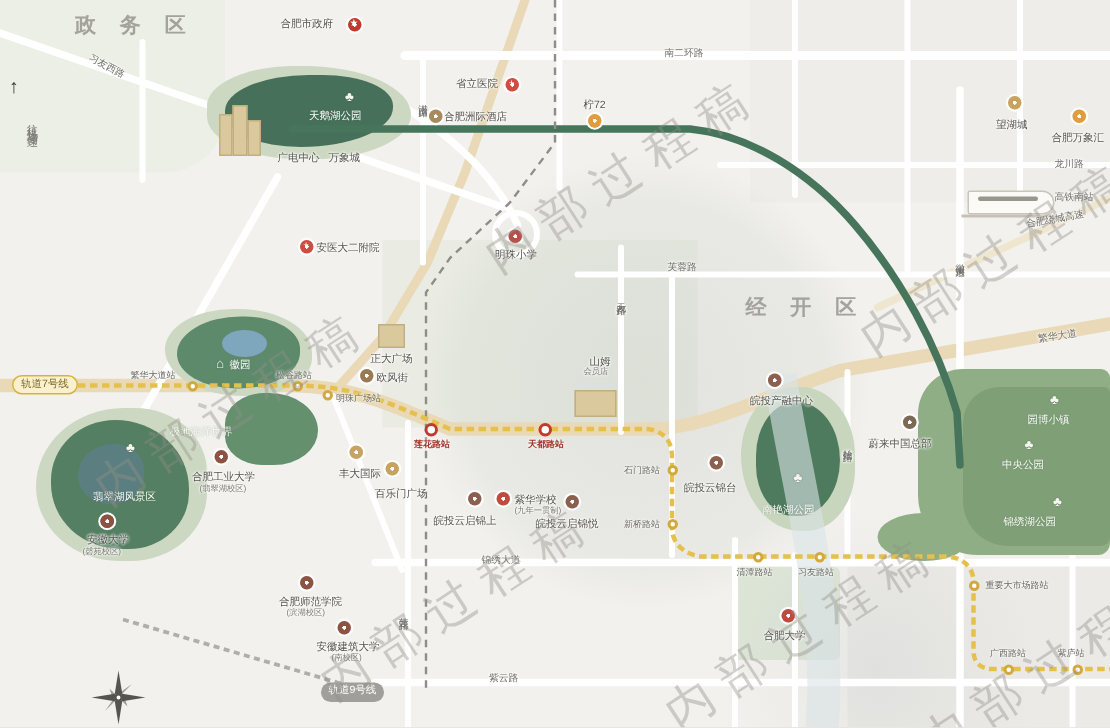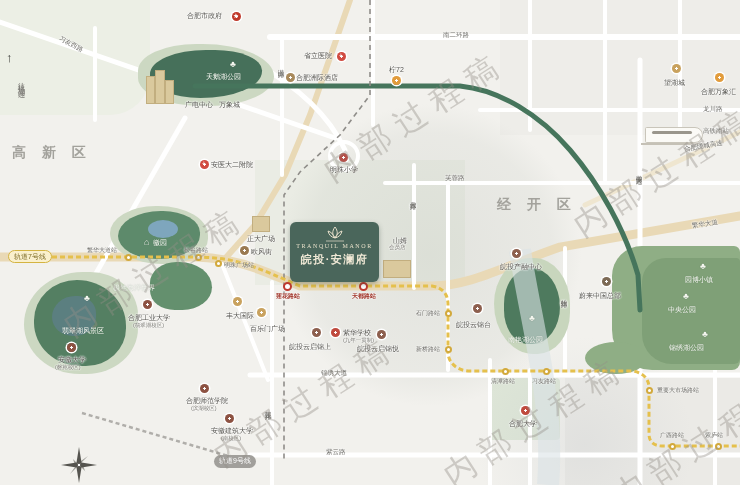--- a/index.html
+++ b/index.html
@@ -117,53 +117,41 @@
   <div class="track"></div>
 
   <svg class="layer" width="740" height="485" style="z-index:8;">
     <path d="M520,250 C530,320 555,400 548,485" stroke="#dbe2e6" stroke-width="22" fill="none" opacity=".6"></path>
     <path d="M195,86 L460,86 C500,90 540,115 570,150 C600,185 625,230 638,275 L640,310" stroke="#46755c" stroke-width="5" fill="none" stroke-linecap="round"></path>
     <path d="M370,0 L370,95 L340,135 L300,172 L284,195 L284,460" stroke="#8f8d89" stroke-width="1.6" fill="none" stroke-dasharray="5 4"></path>
     <path d="M82,413 L225,455 L248,460" stroke="#b0aeaa" stroke-width="2.5" fill="none" stroke-dasharray="4 3"></path>
     <path d="M12,257 L200,257 C240,258 262,270 300,286 L432,286 C444,288 448,295 448,305 L448,352 C448,362 456,370 468,371 L632,371 C642,372 649,378 649,388 L649,434 C649,442 654,446 662,446 L740,446" stroke="#e5c04c" stroke-width="3" fill="none" stroke-dasharray="5 3"></path>
   </svg>
 
-  <div class="project">
-    <svg width="30" height="16" viewBox="0 0 30 16">
-      <g fill="none" stroke="#e7e0cb" stroke-width="1">
-        <path d="M15 1 C12 5 12 9 15 12 C18 9 18 5 15 1Z"></path>
-        <path d="M8 5 C9 9 11 11 15 12 C13 8 11 6 8 5Z"></path>
-        <path d="M22 5 C21 9 19 11 15 12 C17 8 19 6 22 5Z"></path>
-        <path d="M6 15 H24" stroke-width="0.7"></path>
-      </g>
-    </svg>
-    <div class="pj-en">TRANQUIL MANOR</div>
-    <div class="pj-cn">皖投·安澜府</div>
-  </div>
 
   <div class="pill" id="pill7">轨道7号线</div>
   <div class="pill" id="pill9">轨道9号线</div>
   <div class="edge-arrow">↑</div>
   <div class="edge-airport">往机场高速</div>
 
   <svg class="compass" width="38" height="38">
     <g fill="#55544f">
       <polygon points="19,1 21.5,16.5 19,19 16.5,16.5"></polygon>
       <polygon points="19,37 21.5,21.5 19,19 16.5,21.5"></polygon>
       <polygon points="1,19 16.5,16.5 19,19 16.5,21.5"></polygon>
       <polygon points="37,19 21.5,16.5 19,19 21.5,21.5"></polygon>
       <polygon points="28,10 21,17 19,19 21,15" opacity=".55"></polygon>
       <polygon points="10,28 17,21 19,19 15,21" opacity=".55"></polygon>
       <polygon points="10,10 17,17 15,19 13,13" opacity=".55"></polygon>
       <polygon points="28,28 21,21 23,19 25,25" opacity=".55"></polygon>
     </g>
     <circle cx="19" cy="19" r="1.8" fill="#fff" stroke="#55544f"></circle>
   </svg>
 
-    <div class="district" style="left: 12px; top: 144px;">高 新 区</div>
+<div class="district" style="left: 50px; top: 8px;">政 务 区</div>
     <div class="district" style="left: 497px; top: 196px;">经 开 区</div>
     <div class="rl" style="left: 58px; top: 40px; transform: rotate(28deg);">习友西路</div>
     <div class="rl" style="left: 443px; top: 31px;">南二环路</div>
     <div class="rl v" style="left: 276px; top: 64px;">潜山路</div>
     <div class="rl" style="left: 703px; top: 105px;">龙川路</div>
     <div class="rl" style="left: 445px; top: 174px;">芙蓉路</div>
     <div class="rl v" style="left: 408px; top: 196px;">天都路</div>
     <div class="rl v" style="left: 634px; top: 170px;">徽州大道</div>
     <div class="rl" style="left: 692px; top: 220px; transform: rotate(-8deg);">繁华大道</div>
     <div class="rl" style="left: 684px; top: 142px; transform: rotate(-10deg);">合肥绕城高速</div>

